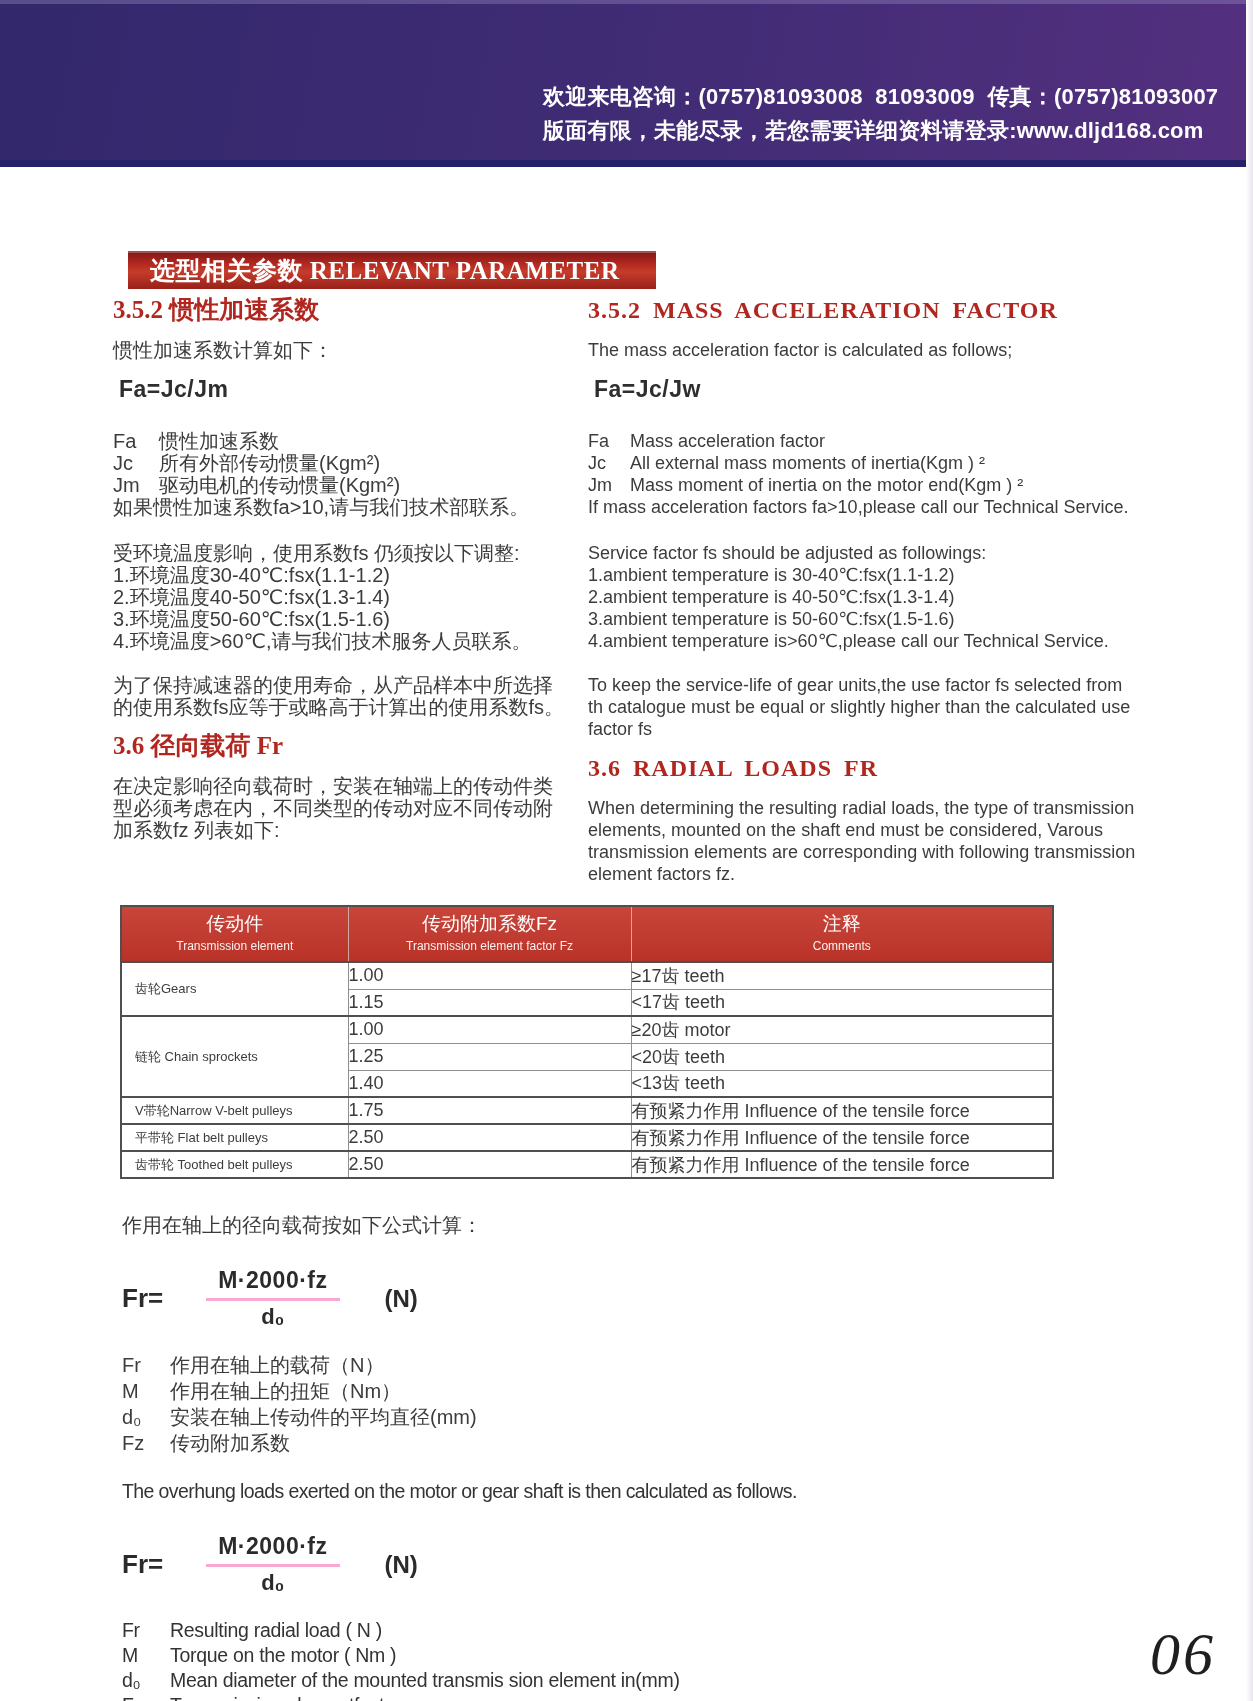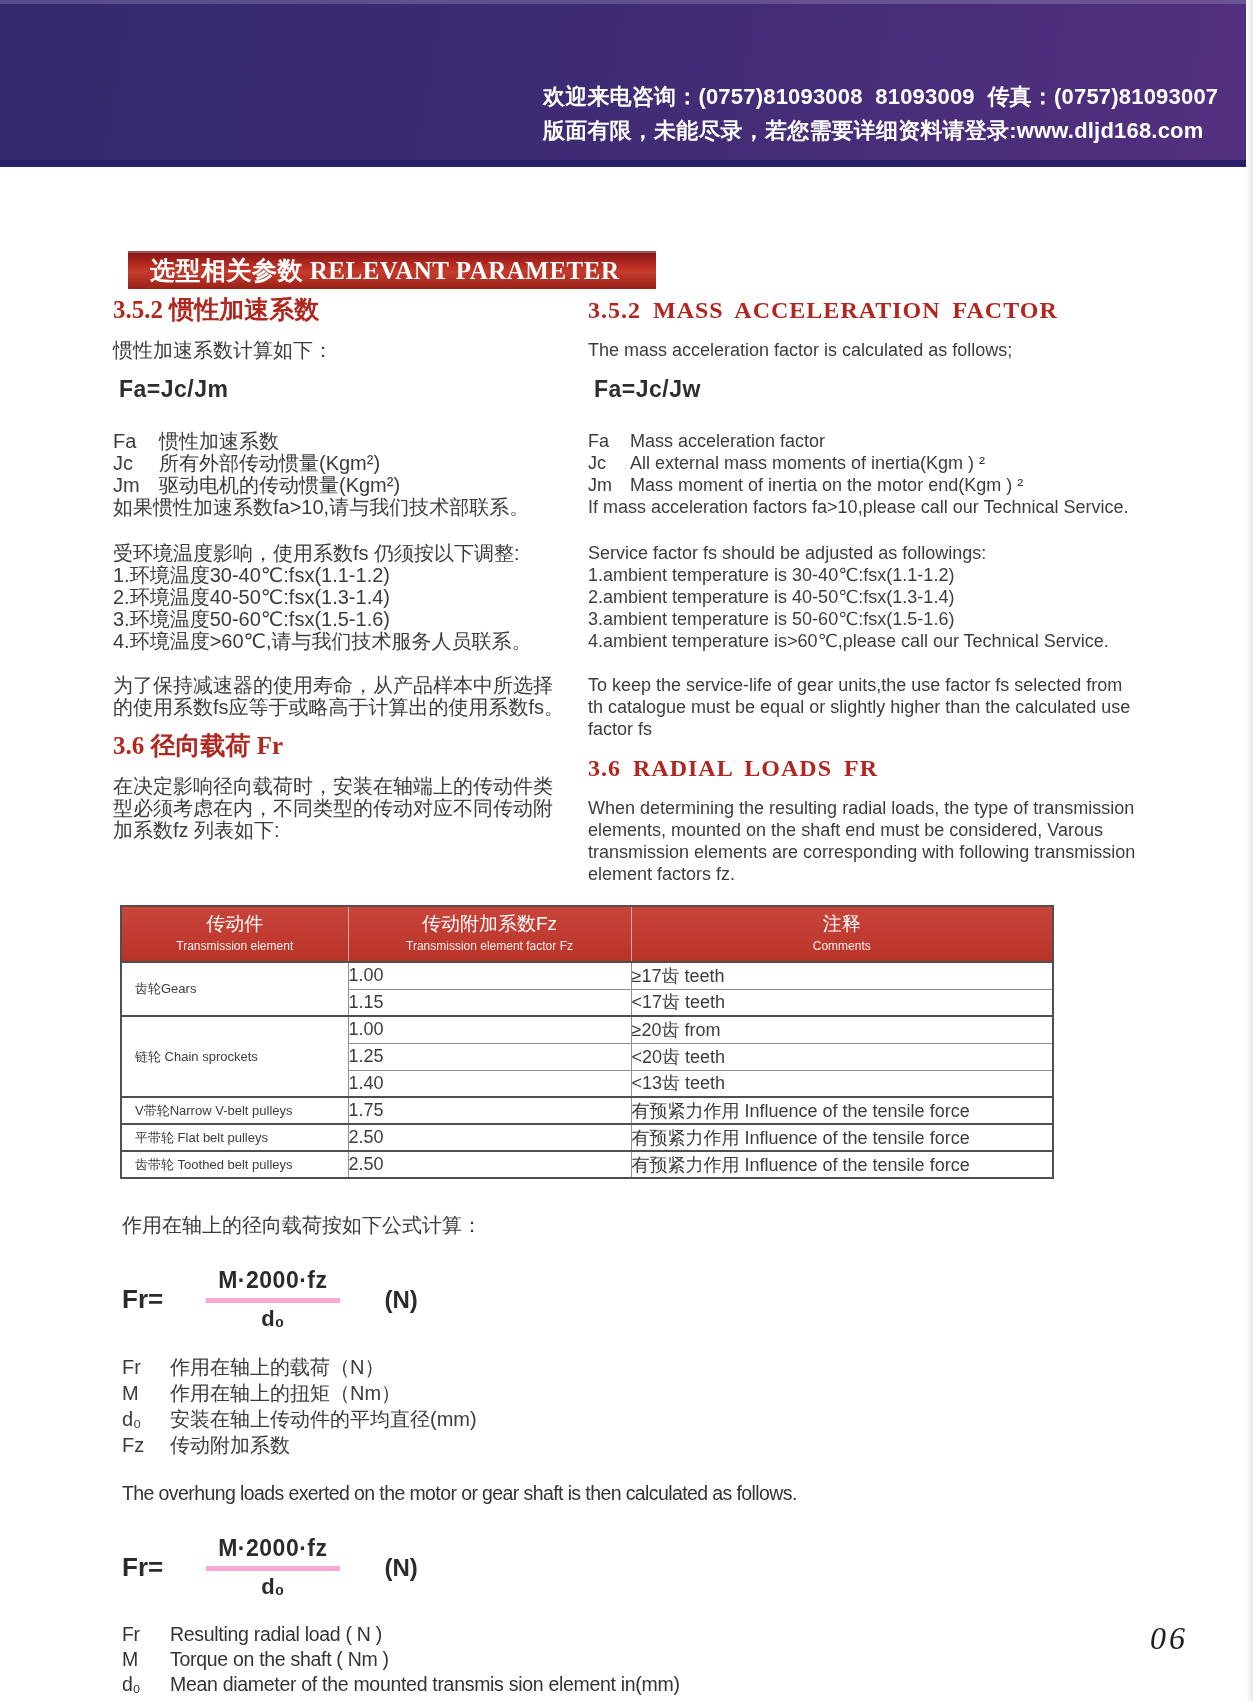--- a/index.html
+++ b/index.html
@@ -57,33 +57,33 @@
   .fz-table td.c1{text-align:left;padding-left:13px;font-size:13px;}
   .fz-table td.c2,.fz-table td.c3{text-align:left;}
   .fz-table tr.g-start td{border-top:2px solid #4f4f4f;}
 
   
   .calc{position:absolute;left:122px;top:1212px;width:930px;}
   .calc .p-cn{font-size:20px;margin:0 0 28px 0;}
   .formula{display:flex;align-items:center;font-weight:bold;color:#2b2b2b;margin:0 0 22px 0;gap:35px;}
   .formula .lhs{font-size:26px;}
   .frac{text-align:center;margin:0 10px 0 8px;}
-  .frac .num{font-size:23px;padding:0 12px 4px 12px;border-bottom:5px solid #f9a8d4;letter-spacing:0.5px;}
+  .frac .num{font-size:23px;padding:0 12px 4px 12px;border-bottom:3px solid #f9a8d4;letter-spacing:0.5px;}
   .frac .den{font-size:22px;padding-top:3px;}
   .formula .suffix{font-size:24px;}
   .defs{margin:0 0 24px 0;}
   .defs .def-row{line-height:26px;font-size:20px;}
   .defs .def-row .sym{width:48px;flex:0 0 48px;}
   .defs.en .def-row{font-size:19.5px;letter-spacing:-0.3px;line-height:25px;color:#333;}
   .p-en{font-size:19.5px;letter-spacing:-0.6px;margin:0 0 30px 0;color:#333;}
 
   
   .page-num{position:absolute;left:1150px;top:1620px;
         font-family:"Liberation Serif","DejaVu Serif",serif;font-style:italic;
-        font-size:32px;color:#1f1f1f;letter-spacing:3px;}
+        font-size:60px;color:#1f1f1f;letter-spacing:3px;}
 </style>
 </head>
 <body>
 
 <div class="page">
 
   <header class="top-banner">
     <div class="tb-text">
       <p class="tb-line">欢迎来电咨询：(0757)81093008  81093009  传真：(0757)81093007</p>
       <p class="tb-line">版面有限，未能尽录，若您需要详细资料请登录:www.dljd168.com</p>
@@ -184,21 +184,21 @@
         <td class="c2">1.00</td>
         <td class="c3">≥17齿 teeth</td>
       </tr>
       <tr>
         <td class="c2">1.15</td>
         <td class="c3">&lt;17齿 teeth</td>
       </tr>
       <tr class="g-start">
         <td class="c1" rowspan="3">链轮 Chain sprockets</td>
         <td class="c2">1.00</td>
-        <td class="c3">≥20齿 from</td>
+        <td class="c3">≥20齿 motor</td>
       </tr>
       <tr>
         <td class="c2">1.25</td>
         <td class="c3">&lt;20齿 teeth</td>
       </tr>
       <tr>
         <td class="c2">1.40</td>
         <td class="c3">&lt;13齿 teeth</td>
       </tr>
       <tr class="g-start">
@@ -261,21 +261,21 @@
       <span class="suffix">(N)</span>
     </div>
 
     <div class="defs en">
       <div class="def-row">
         <span class="sym">Fr</span>
         <span>Resulting radial load ( N )</span>
       </div>
       <div class="def-row">
         <span class="sym">M</span>
-        <span>Torque on the shaft ( Nm )</span>
+        <span>Torque on the motor ( Nm )</span>
       </div>
       <div class="def-row">
         <span class="sym">d₀</span>
         <span>Mean diameter of the mounted transmis sion element in(mm)</span>
       </div>
       <div class="def-row">
         <span class="sym">Fz</span>
         <span>Transmission elementfactor</span>
       </div>
     </div>

